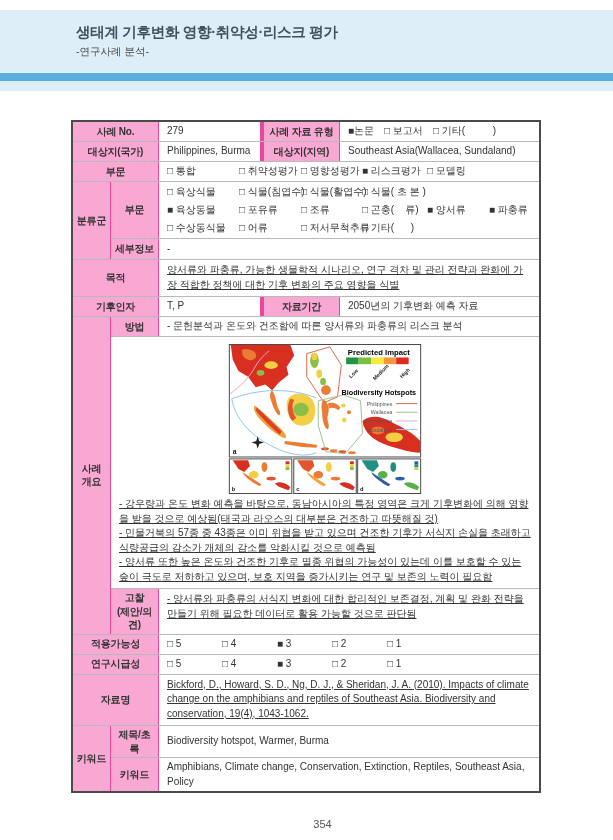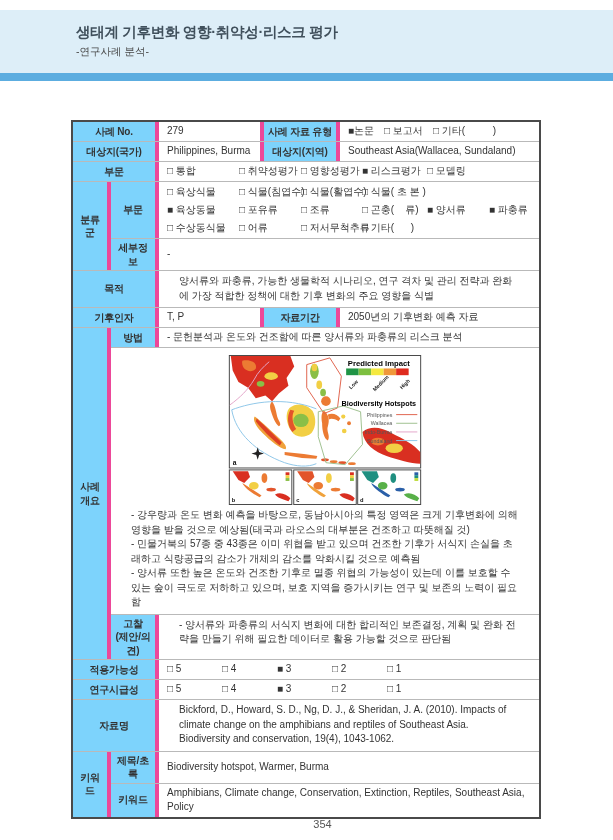--- a/index.html
+++ b/index.html
@@ -2,35 +2,35 @@
 <html><head>
 <meta charset="utf-8">
 <style>
   * { box-sizing: border-box; }
   html,body { margin:0; padding:0; }
   body {
     width:613px; height:840px; background:#ffffff; position:relative;
     font-family:"Liberation Sans","DejaVu Sans",sans-serif; color:#333;
     overflow:hidden;
   }
-  .banner { position:absolute; left:0; top:10px; width:613px; height:63px; background:#ddeef8; }
+  .banner { position:absolute; left:0; top:10px; width:613px; height:81px; background:#ddeef8; }
   .banner-title { padding:13px 0 0 76px; font-size:14.5px; font-weight:bold; color:#40505c; letter-spacing:-0.3px; }
   .banner-sub { padding:3px 0 0 76px; font-size:10.5px; color:#474747; }
   .banner-bar { position:absolute; left:0; top:73px; width:613px; height:8px; background:#5cade0; }
 
   .tbl { position:absolute; left:71px; top:120px; width:470px; border:2px solid #4a4a4a; font-size:10px; background:#fff; }
   .row { display:flex; border-bottom:1px solid #b9b9b9; min-height:20px; align-items:stretch; }
   .tbl > .row:last-child { border-bottom:none; }
   .col { flex:1; display:flex; flex-direction:column; min-width:0; }
   .col > .row:last-child { border-bottom:none; }
-  .hcell { background:#7dd3fc; font-weight:bold; display:flex; flex-direction:column;
+  .hcell { background:#f9a8d4; font-weight:bold; display:flex; flex-direction:column;
            align-items:center; justify-content:center; text-align:center;
-           border-right:4px solid #ec4899; padding:2px 3px; line-height:1.35; letter-spacing:-0.2px; }
+           border-right:1px solid #ec4899; padding:2px 3px; line-height:1.35; letter-spacing:-0.2px; }
   .vcell { display:flex; align-items:center; padding:2px 8px; border-right:4px solid #ec4899; line-height:1.45; }
-  .block { display:block; padding:3px 20px 4px; border-right:1px solid #b9b9b9; line-height:1.45; }
+  .block { display:block; padding:3px 8px 4px; border-right:1px solid #b9b9b9; line-height:1.45;text-decoration:underline; }
   .row > :last-child { border-right:none; }
   .w86{width:86px;flex:none}.w38{width:38px;flex:none}.w48{width:48px;flex:none}
   .w105{width:105px;flex:none}.w76{width:76px;flex:none}.fx{flex:1;min-width:0}
   .opts { display:flex; align-items:center; flex-wrap:nowrap; }
   .opts-gap { gap:10px; }
   .opt { white-space:pre; }
   .ow72{width:72px;flex:none}.ow62{width:62px;flex:none}.ow61{width:61px;flex:none}
   .ow65{width:65px;flex:none}.ow55{width:55px;flex:none}
   .optcol { display:flex; flex-direction:column; justify-content:center; padding:1px 8px; border-right:none; }
   .optline { display:flex; line-height:1.8; }

